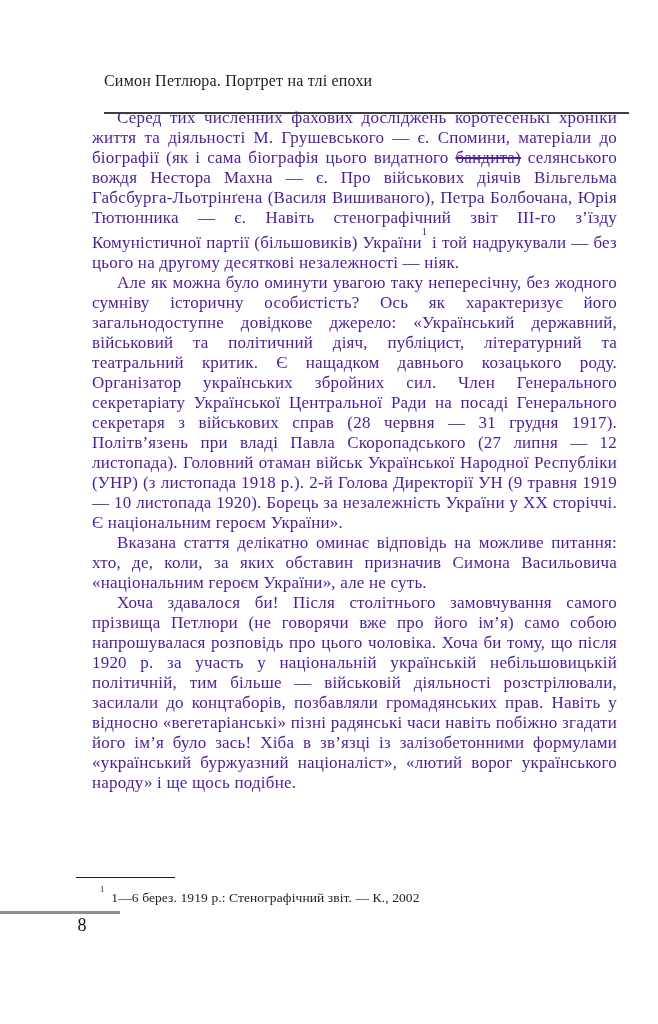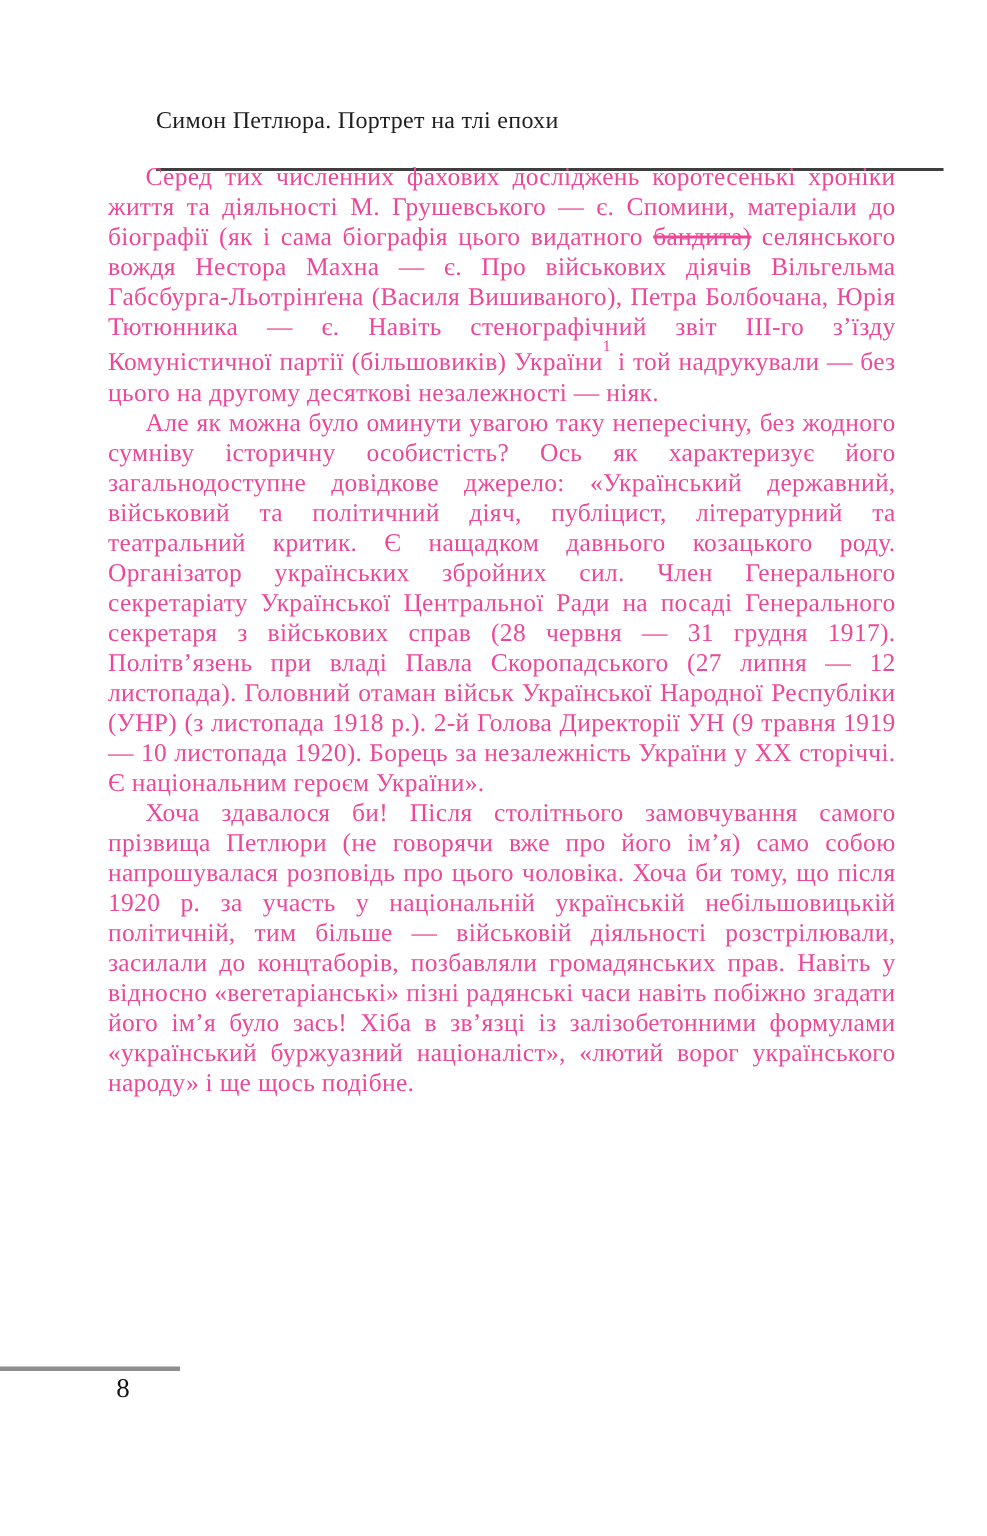--- a/index.html
+++ b/index.html
@@ -24,28 +24,28 @@
     font-size: 16px;
     line-height: 19px;
     letter-spacing: 0.2px;
     color: #1e1e1e;
     border-bottom: 2px solid #3f3f3f;
     padding-bottom: 22px;
     margin-left: 28px;
   }
   .body-text {
     position: absolute;
-    left: 72px;
+    left: 92px;
     top: 108px;
     width: 525px;
     font-size: 17px;
     line-height: 20px;
     letter-spacing: 0.2px;
     text-align: justify;
-    color: #ec4899;
+    color: #4c1d95;
   }
   .body-text p {
     margin: 0;
     text-indent: 25px;
   }
   .struck {
     text-decoration: line-through;
     text-decoration-thickness: 1.5px;
   }
   .fnref {
@@ -104,20 +104,25 @@
 
 <div class="page">
 
   <div class="running-header">
     <span>Симон Петлюра. Портрет на тлі епохи</span>
   </div>
 
   <div class="body-text">
     <p><span>Серед тих численних фахових досліджень коротесенькі хроніки життя та діяльності М. Грушевського — є. Спомини, матеріали до біографії (як і сама біографія цього видатного </span><span class="struck">бандита)</span><span> селянського вождя Нестора Махна — є. Про військових діячів Вільгельма Габсбурга-Льотрінґена (Василя Вишиваного), Петра Болбочана, Юрія Тютюнника — є. Навіть стенографічний звіт III-го з’їзду Комуністичної партії (більшовиків) України</span><sup class="fnref">1</sup><span> і той надрукували — без цього на другому десяткові незалежності — ніяк.</span></p>
     <p>Але як можна було оминути увагою таку непересічну, без жодного сумніву історичну особистість? Ось як характеризує його загальнодоступне довідкове джерело: «Український державний, військовий та політичний діяч, публіцист, літературний та театральний критик. Є нащадком давнього козацького роду. Організатор українських збройних сил. Член Генерального секретаріату Української Центральної Ради на посаді Генерального секретаря з військових справ (28 червня — 31 грудня 1917). Політв’язень при владі Павла Скоропадського (27 липня — 12 листопада). Головний отаман військ Української Народної Республіки (УНР) (з листопада 1918 р.). 2-й Голова Директорії УН (9 травня 1919 — 10 листопада 1920). Борець за незалежність України у XX сторіччі. Є національним героєм України».</p>
+    <p>Вказана стаття делікатно оминає відповідь на можливе питання: хто, де, коли, за яких обставин призначив Симона Васильовича «національним героєм України», але не суть.</p>
     <p>Хоча здавалося би! Після столітнього замовчування самого прізвища Петлюри (не говорячи вже про його ім’я) само собою напрошувалася розповідь про цього чоловіка. Хоча би тому, що після 1920 р. за участь у національній українській небільшовицькій політичній, тим більше — військовій діяльності розстрілювали, засилали до концтаборів, позбавляли громадянських прав. Навіть у відносно «вегетаріанські» пізні радянські часи навіть побіжно згадати його ім’я було зась! Хіба в зв’язці із залізобетонними формулами «український буржуазний націоналіст», «лютий ворог українського народу» і ще щось подібне.</p>
   </div>
 
+  <div class="footnote-block">
+    <div class="footnote-rule"></div>
+    <p class="footnote"><sup class="fn-marker">1</sup><span>1—6 берез. 1919 р.: Стенографічний звіт. — К., 2002</span></p>
+  </div>
 
   <div class="footer-rule"></div>
   <div class="page-number">8</div>
 
 </div>
 
 </body></html>

